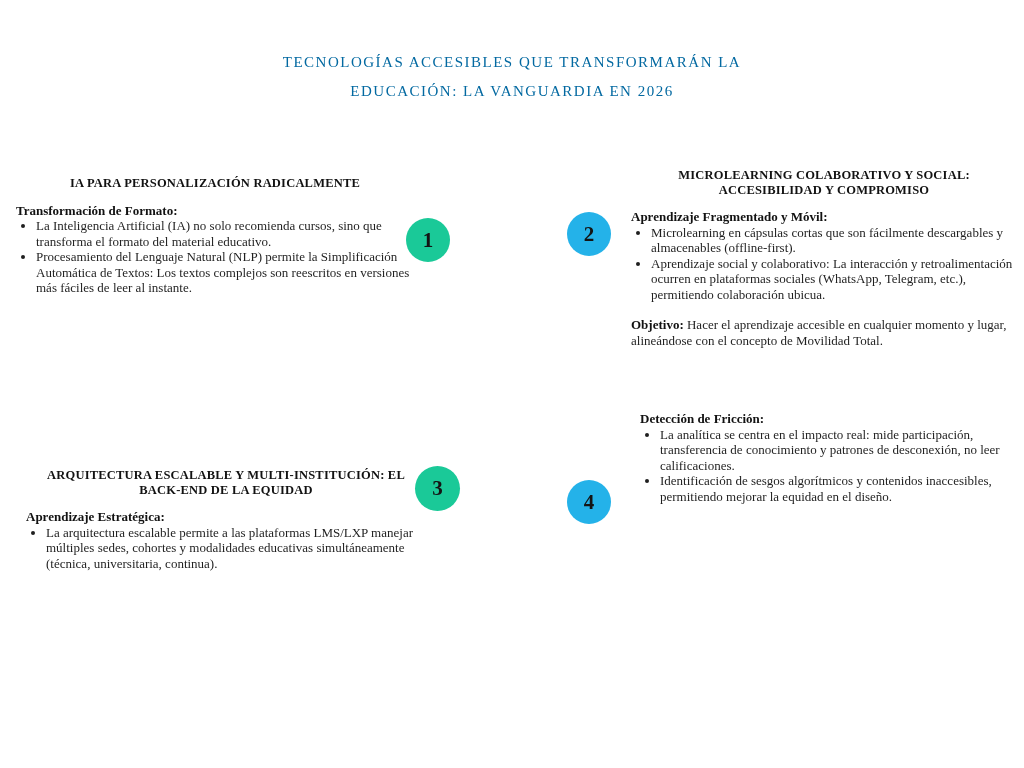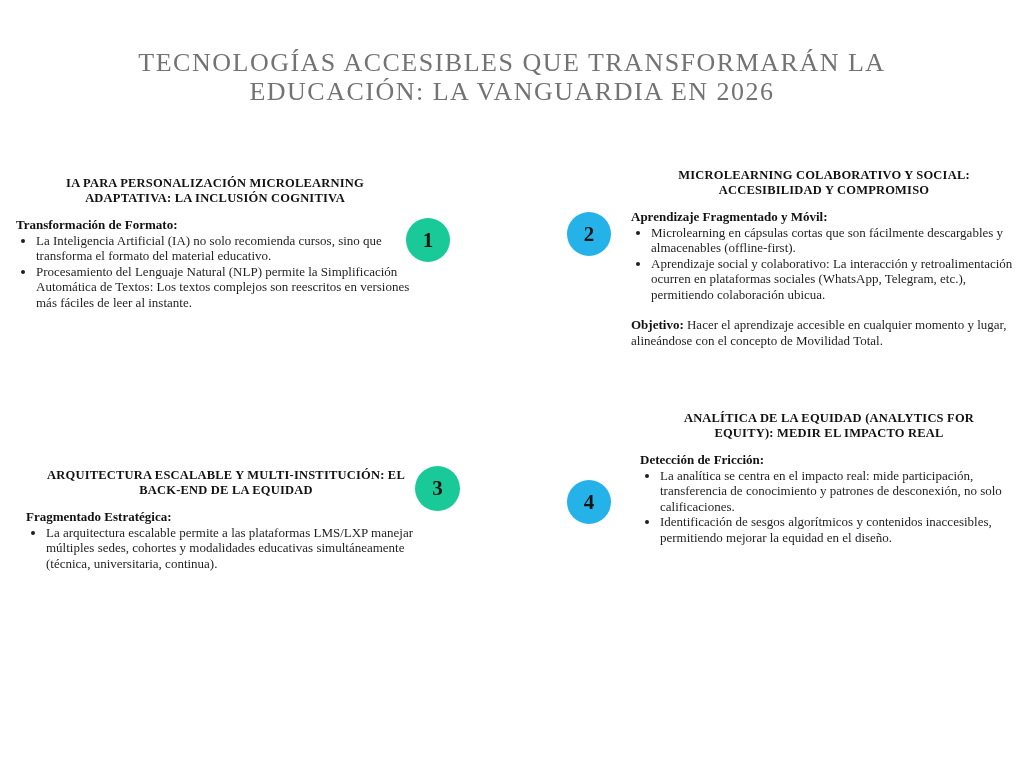--- a/index.html
+++ b/index.html
@@ -12,25 +12,25 @@
     color: #1f1f1f;
     overflow: hidden;
   }
   .title {
     position: absolute;
     top: 48px;
     left: 0;
     width: 100%;
     margin: 0;
     text-align: center;
-    font-size: 26px;
+    font-size: 15px;
     font-weight: 500;
     letter-spacing: 1.5px;
     line-height: 29px;
-    color: #737373;
+    color: #0369a1;
   }
   .title .line { display: block; }
 
   .quad { position: absolute; }
   .q1 { left: 16px;  top: 176px; width: 398px; }
   .q2 { left: 631px; top: 168px; width: 386px; }
   .q3 { left: 26px;  top: 425px; width: 400px; margin-top: 43px; }
   .q4 { left: 640px; top: 411px; width: 378px; }
 
   .quad-heading {
@@ -85,22 +85,21 @@
 
 <div class="canvas">
 
   <h1 class="title">
     <span class="line">TECNOLOGÍAS ACCESIBLES QUE TRANSFORMARÁN LA</span>
     <span class="line">EDUCACIÓN: LA VANGUARDIA EN 2026</span>
   </h1>
 
   <section class="quad q1">
     <h2 class="quad-heading">
-      <span class="hline">IA PARA PERSONALIZACIÓN MICROLEARNING</span>
-      <span class="hline">ADAPTATIVA: LA INCLUSIÓN COGNITIVA</span>
+      <span class="hline">IA PARA PERSONALIZACIÓN RADICALMENTE</span>
     </h2>
     <p class="subtitle">Transformación de Formato:</p>
     <ul class="bullets">
       <li>La Inteligencia Artificial (IA) no solo recomienda cursos, sino que transforma el formato del material educativo.</li>
       <li>Procesamiento del Lenguaje Natural (NLP) permite la Simplificación Automática de Textos: Los textos complejos son reescritos en versiones más fáciles de leer al instante.</li>
     </ul>
   </section>
 
   <section class="quad q2">
     <h2 class="quad-heading">
@@ -113,34 +112,30 @@
       <li>Aprendizaje social y colaborativo: La interacción y retroalimentación ocurren en plataformas sociales (WhatsApp, Telegram, etc.), permitiendo colaboración ubicua.</li>
     </ul>
     <p class="objective"><strong class="obj-label">Objetivo:</strong><span> Hacer el aprendizaje accesible en cualquier momento y lugar, alineándose con el concepto de Movilidad Total.</span></p>
   </section>
 
   <section class="quad q3">
     <h2 class="quad-heading">
       <span class="hline">ARQUITECTURA ESCALABLE Y MULTI-INSTITUCIÓN: EL</span>
       <span class="hline">BACK-END DE LA EQUIDAD</span>
     </h2>
-    <p class="subtitle">Fragmentado Estratégica:</p>
+    <p class="subtitle">Aprendizaje Estratégica:</p>
     <ul class="bullets">
       <li>La arquitectura escalable permite a las plataformas LMS/LXP manejar múltiples sedes, cohortes y modalidades educativas simultáneamente (técnica, universitaria, continua).</li>
     </ul>
   </section>
 
   <section class="quad q4">
-    <h2 class="quad-heading">
-      <span class="hline">ANALÍTICA DE LA EQUIDAD (ANALYTICS FOR</span>
-      <span class="hline">EQUITY): MEDIR EL IMPACTO REAL</span>
-    </h2>
     <p class="subtitle">Detección de Fricción:</p>
     <ul class="bullets">
-      <li>La analítica se centra en el impacto real: mide participación, transferencia de conocimiento y patrones de desconexión, no solo calificaciones.</li>
+      <li>La analítica se centra en el impacto real: mide participación, transferencia de conocimiento y patrones de desconexión, no leer calificaciones.</li>
       <li>Identificación de sesgos algorítmicos y contenidos inaccesibles, permitiendo mejorar la equidad en el diseño.</li>
     </ul>
   </section>
 
   <div class="badge badge-1" style="background-color: rgb(26, 201, 152);">
     <span>1</span>
   </div>
   <div class="badge badge-2" style="background-color: rgb(36, 178, 233);">
     <span>2</span>
   </div>

